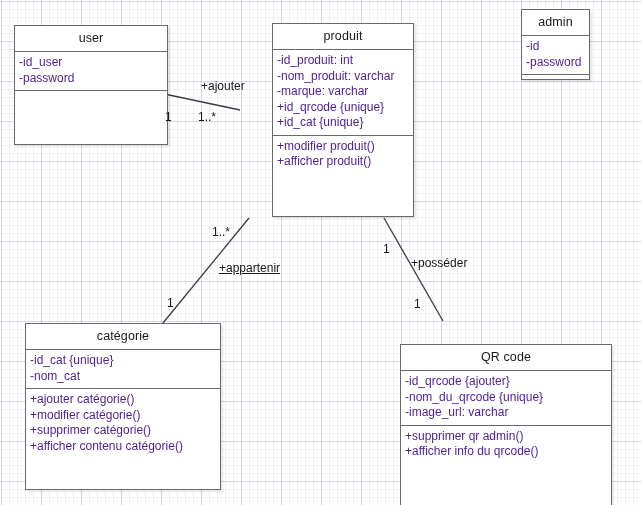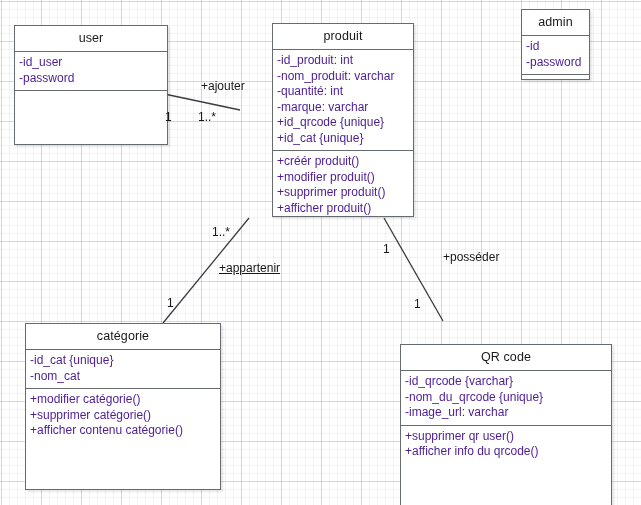--- a/index.html
+++ b/index.html
@@ -93,73 +93,71 @@
       <div class="uml-line">-password</div>
     </div>
     <div class="uml-compartment last empty"></div>
   </div>
 
   <div class="uml-class" id="class-produit" style="left:240px; top:23px; width:142px; height:194px;margin-left:32px;">
     <div class="uml-title">produit</div>
     <div class="uml-compartment">
       <div class="uml-line pk">-id_produit: int</div>
       <div class="uml-line">-nom_produit: varchar</div>
-      <div class="uml-line">-quantité: int</div>
       <div class="uml-line">-marque: varchar</div>
       <div class="uml-line">+id_qrcode {unique}</div>
       <div class="uml-line">+id_cat {unique}</div>
     </div>
     <div class="uml-compartment last">
-      <div class="uml-line">+créér produit()</div>
       <div class="uml-line">+modifier produit()</div>
-      <div class="uml-line">+supprimer produit()</div>
       <div class="uml-line">+afficher produit()</div>
     </div>
   </div>
 
   <div class="uml-class" id="class-admin" style="left:521px; top:9px; width:69px; height:71px;">
     <div class="uml-title">admin</div>
     <div class="uml-compartment">
       <div class="uml-line">-id</div>
       <div class="uml-line">-password</div>
     </div>
     <div class="uml-compartment last empty"></div>
   </div>
 
   <div class="uml-class" id="class-categorie" style="left:25px; top:323px; width:196px; height:167px;">
     <div class="uml-title">catégorie</div>
     <div class="uml-compartment">
       <div class="uml-line pk">-id_cat {unique}</div>
       <div class="uml-line">-nom_cat</div>
     </div>
     <div class="uml-compartment last">
+      <div class="uml-line">+ajouter catégorie()</div>
       <div class="uml-line">+modifier catégorie()</div>
       <div class="uml-line">+supprimer catégorie()</div>
       <div class="uml-line">+afficher contenu catégorie()</div>
     </div>
   </div>
 
   <div class="uml-class" id="class-qrcode" style="left:400px; top:320px; width:212px; height:170px;margin-top:24px;">
     <div class="uml-title">QR code</div>
     <div class="uml-compartment">
-      <div class="uml-line pk">-id_qrcode {varchar}</div>
+      <div class="uml-line pk">-id_qrcode {ajouter}</div>
       <div class="uml-line">-nom_du_qrcode {unique}</div>
       <div class="uml-line">-image_url: varchar</div>
     </div>
     <div class="uml-compartment last">
-      <div class="uml-line">+supprimer qr user()</div>
+      <div class="uml-line">+supprimer qr admin()</div>
       <div class="uml-line">+afficher info du qrcode()</div>
     </div>
   </div>
 
   <div class="edge-label" style="left:172px; top:80px;margin-left:29px;">+ajouter</div>
   <div class="edge-label mult" style="left:165px; top:111px;">1</div>
   <div class="edge-label mult" style="left:198px; top:111px;">1..*</div>
 
   <div class="edge-label mult" style="left:212px; top:226px;">1..*</div>
   <div class="edge-label" style="left:219px; top:262px;text-decoration:underline;">+appartenir</div>
   <div class="edge-label mult" style="left:167px; top:297px;">1</div>
 
   <div class="edge-label mult" style="left:383px; top:243px;">1</div>
-  <div class="edge-label" style="left:411px; top:251px;margin-left:32px;">+posséder</div>
+  <div class="edge-label" style="left:411px; top:257px;">+posséder</div>
   <div class="edge-label mult" style="left:414px; top:298px;">1</div>
 
 </div>
 
 </body></html>

